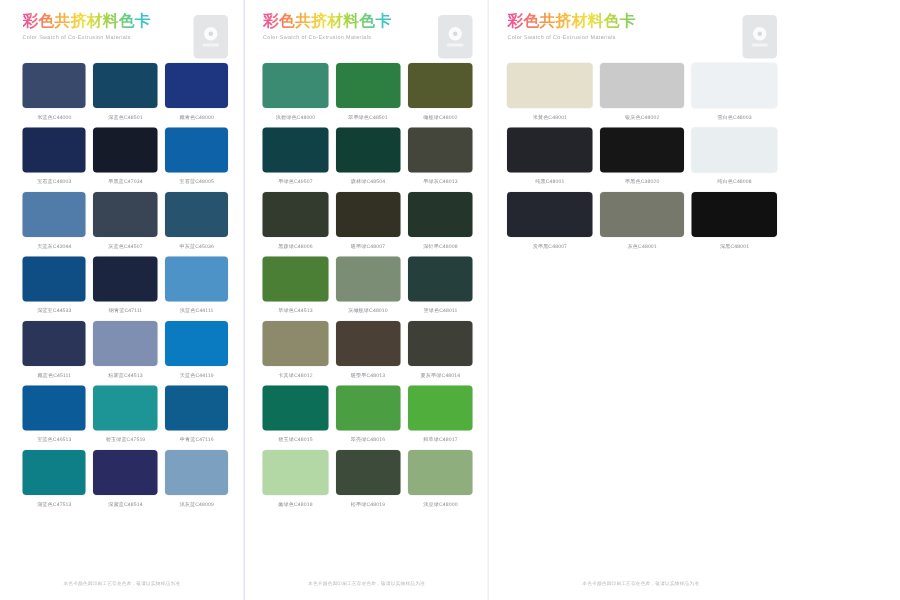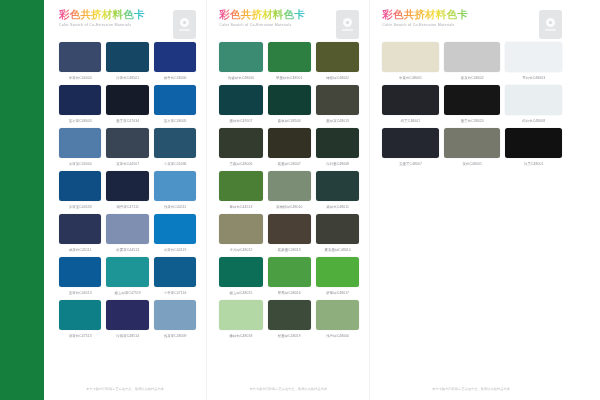--- a/index.html
+++ b/index.html
@@ -1,21 +1,21 @@
 <!DOCTYPE html>
 <html><head>
 <meta charset="utf-8">
 <style>
   html,body{margin:0;padding:0;}
   body{
     width:600px;height:400px;overflow:hidden;
     background:#ffffff;
     font-family:"Liberation Sans",sans-serif;
   }
-  #sheet{position:relative;width:528px;height:400px;display:flex;background:#15803d;padding-left:44px;}
+  #sheet{position:relative;width:528px;height:400px;display:flex;background:#1d4ed8;}
 
   .panel{position:relative;box-sizing:border-box;height:400px;background:#ffffff;
          border-right:1px solid #f0f0f0;}
   .panel.p1{width:185px;padding:8px 10px 0 15px;}
   .panel.p2{width:185px;padding:8px 10px 0 12px;}
   .panel.p3{width:230px;padding:8px 10px 0 12px;border-right:none;}
 
   .phead{position:relative;height:34px;}
   .title{
     font-size:10.5px;font-weight:bold;letter-spacing:.2px;line-height:12px;

